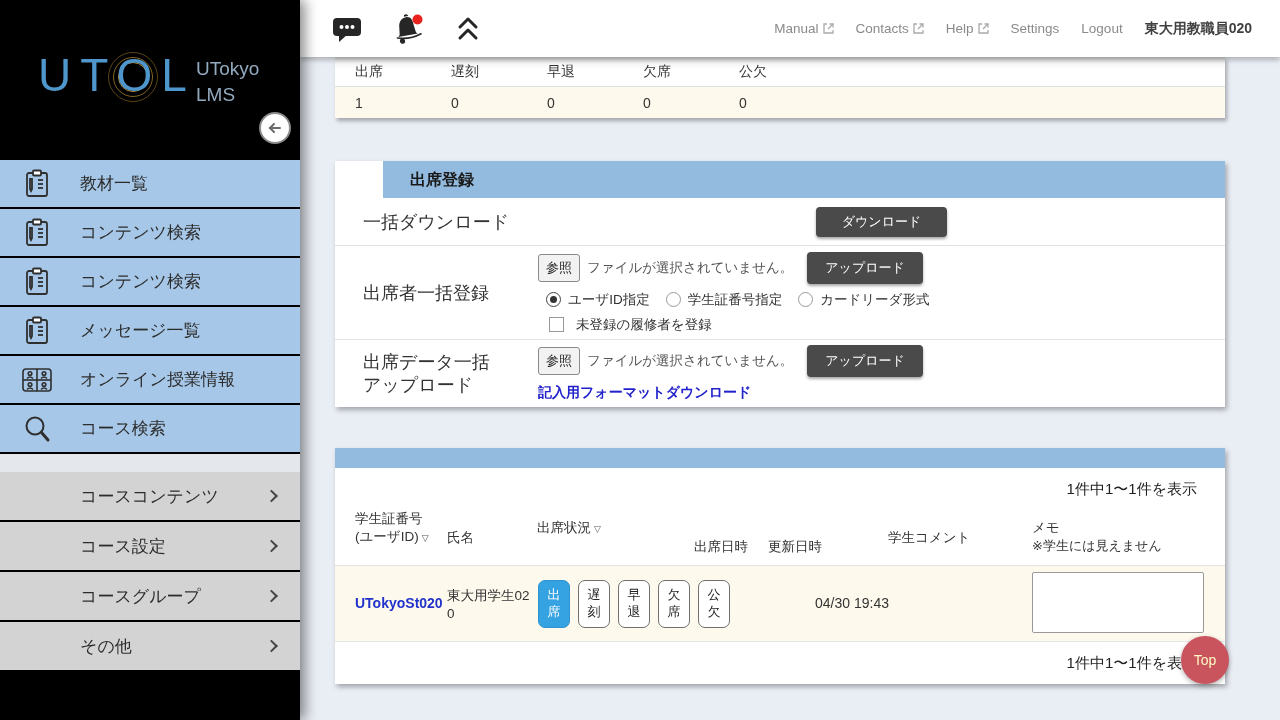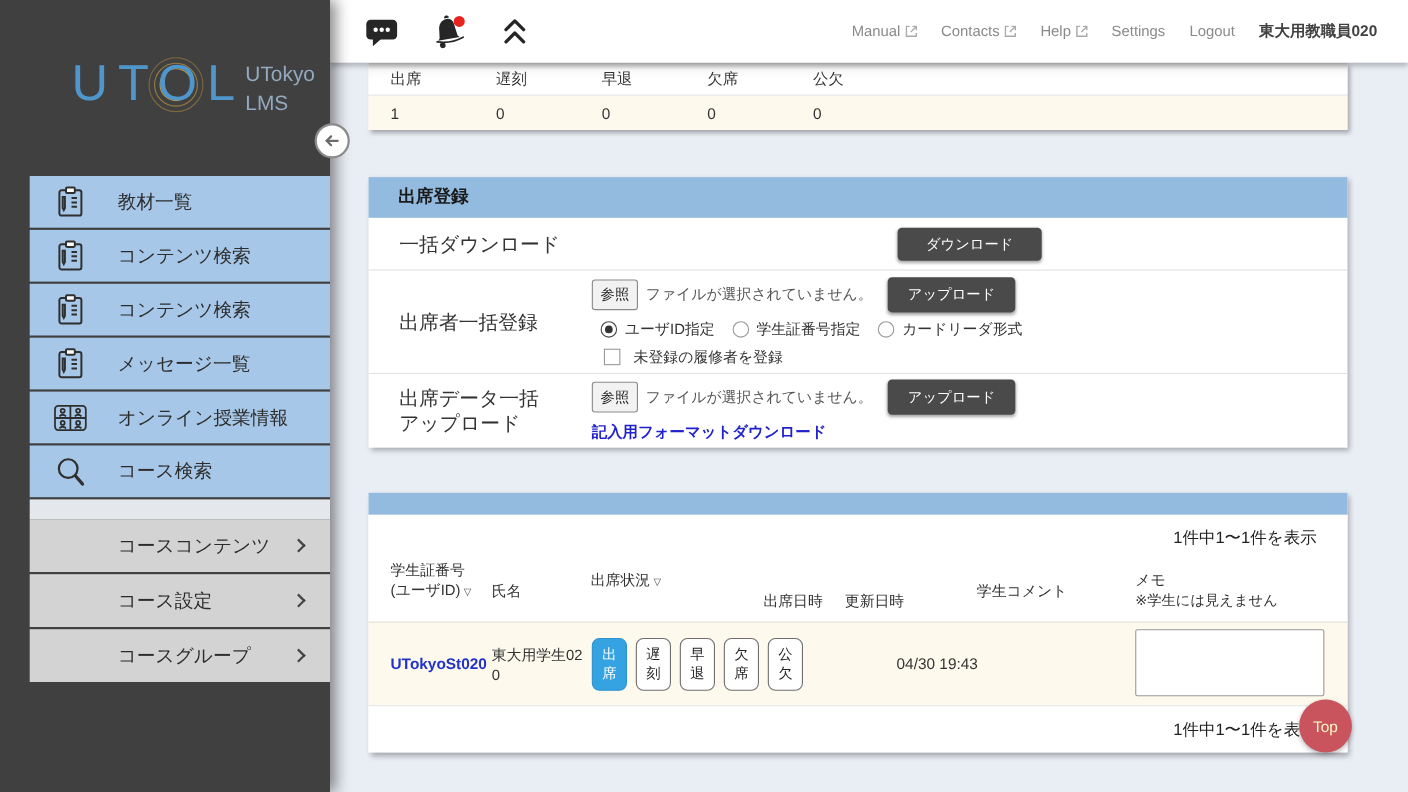--- a/index.html
+++ b/index.html
@@ -1,19 +1,19 @@
 <!DOCTYPE html>
 <html><head>
 <meta charset="utf-8">
 <style>
   * { margin:0; padding:0; box-sizing:border-box; }
   html,body { width:1280px; height:720px; overflow:hidden; font-family:"Liberation Sans","DejaVu Sans",sans-serif; background:#e9edf4; }
 
   
-  .sidebar { position:absolute; left:0; top:0; width:300px; height:720px; background:#404040; z-index:20; box-shadow:5px 0 12px rgba(0,0,0,0.45);padding-left:27px; }
+  .sidebar { position:absolute; left:0; top:0; width:300px; height:720px; background:#000000; z-index:20; box-shadow:5px 0 12px rgba(0,0,0,0.45); }
   .logo-area { position:relative; height:160px; }
   .logo-rings { position:absolute; left:108px; top:52px; width:50px; height:50px; }
   .ring { position:absolute; border-radius:50%; border:1.5px solid #d9a73e; }
   .ring.r1 { left:0; top:0; width:50px; height:50px; opacity:.4; }
   .ring.r2 { left:5px; top:5px; width:40px; height:40px; opacity:.6; }
   .ring.r3 { left:10px; top:10px; width:30px; height:30px; opacity:.85; }
   .logo-text { position:absolute; left:38px; top:48px; font-size:46px; font-weight:100; letter-spacing:9px; color:#4f96cc; z-index:2; }
   .logo-sub { position:absolute; left:196px; top:56px; font-size:19px; line-height:1.35; color:#92a9bf; z-index:2; }
   .collapse-btn { position:absolute; left:259px; top:112px; width:32px; height:32px; border-radius:50%; border:2px solid #8a8a8a; background:#fff; display:flex; align-items:center; justify-content:center; cursor:pointer; }
 
@@ -37,21 +37,21 @@
   .main { position:absolute; left:300px; top:57px; width:796px; height:663px; background:#e9edf4; z-index:1; }
 
   
   .sum-table { position:absolute; left:35px; top:0; width:890px; background:#fff; box-shadow:2px 3px 4px rgba(0,0,0,0.3); }
   .sum-head { display:flex; height:30px; align-items:center; background:linear-gradient(180deg,#cfcfcf 0,#f7f7f7 6px,#ffffff 14px); border-bottom:1px solid #e0e0e0; }
   .sum-row { display:flex; height:31px; align-items:center; background:#fdf9ec; }
   .sum-cell { width:96px; padding-left:20px; font-size:14px; color:#333; }
 
   
   .panel { position:absolute; left:35px; top:104px; width:890px; background:#fff; box-shadow:2px 3px 5px rgba(0,0,0,0.3); }
-  .panel-title { height:37px; background:#92bbdf; font-size:16px; font-weight:bold; color:#1a1a1a; line-height:37px; padding-left:27px; }
+  .panel-title { height:37px; background:#92bbdf; font-size:16px; font-weight:bold; color:#1a1a1a; line-height:37px; padding-left:27px;margin-left:48px; }
   .p-row { display:flex; border-bottom:1px solid #e2e2e2; }
   .p-row:last-child { border-bottom:none; }
   .p-label { width:203px; padding-left:28px; font-size:18px; color:#333; display:flex; align-items:center; }
   .p-label.wrap { width:203px; padding-right:40px; word-break:break-all; line-height:1.25; }
   .p-content { flex:1; padding:8px 0; display:flex; flex-direction:column; justify-content:center; gap:7px; }
   .file-line { display:flex; align-items:center; }
   .btn-dark { background:#4a4a4a; color:#fff; font-size:13px; border:none; border-radius:4px; padding:7px 18px; cursor:pointer; box-shadow:0 2px 3px rgba(0,0,0,0.35); }
   .btn-download { padding:6px 26px; }
   .btn-browse { background:#f2f2f2; border:1px solid #8a8a8a; border-radius:3px; font-size:13px; color:#222; padding:4px 7px; cursor:pointer; }
   .file-status { font-size:13.5px; color:#555; margin-left:7px; }
@@ -211,20 +211,24 @@
     <div class="menu-item">
       <span class="mi-label">コースコンテンツ</span>
       <span class="chev-right"></span>
     </div>
     <div class="menu-item">
       <span class="mi-label">コース設定</span>
       <span class="chev-right"></span>
     </div>
     <div class="menu-item">
       <span class="mi-label">コースグループ</span>
+      <span class="chev-right"></span>
+    </div>
+    <div class="menu-item">
+      <span class="mi-label">その他</span>
       <span class="chev-right"></span>
     </div>
   </div>
 </div>
 
 <div class="topbar">
   <div class="tb-icons">
     <span class="tb-icon">
       <svg width="30" height="28" viewBox="0 0 30 28">
           <rect x="1" y="3" width="28" height="18" rx="4" fill="#262626"></rect>

